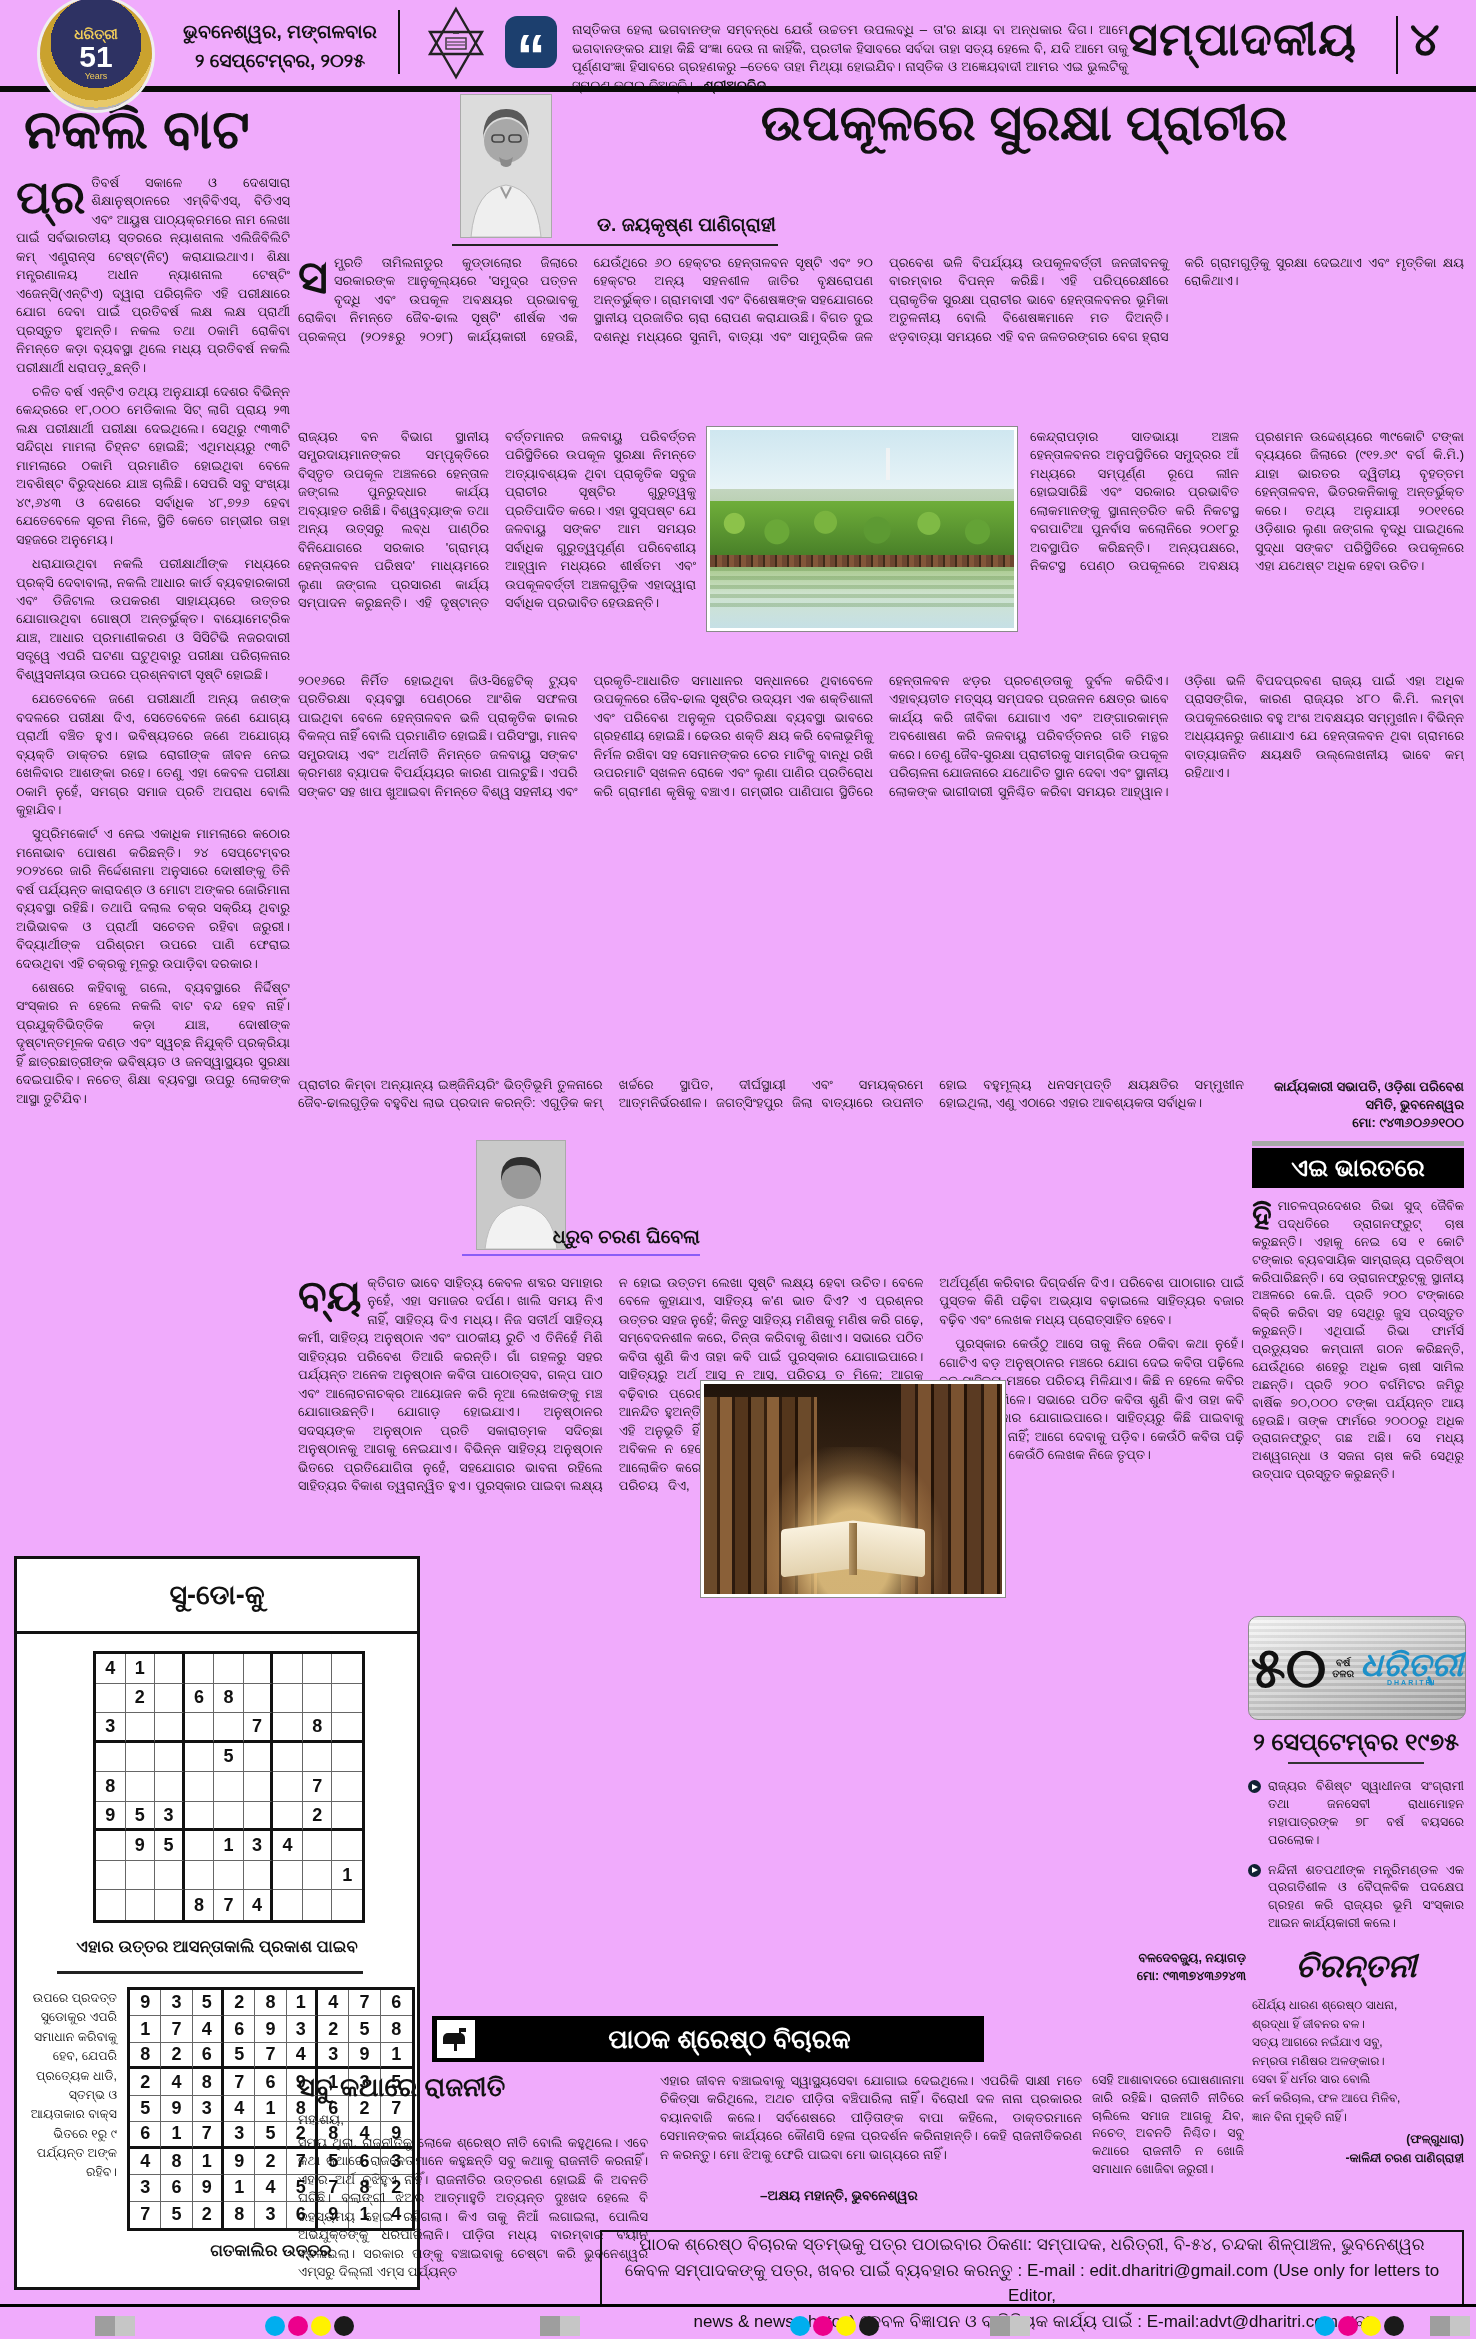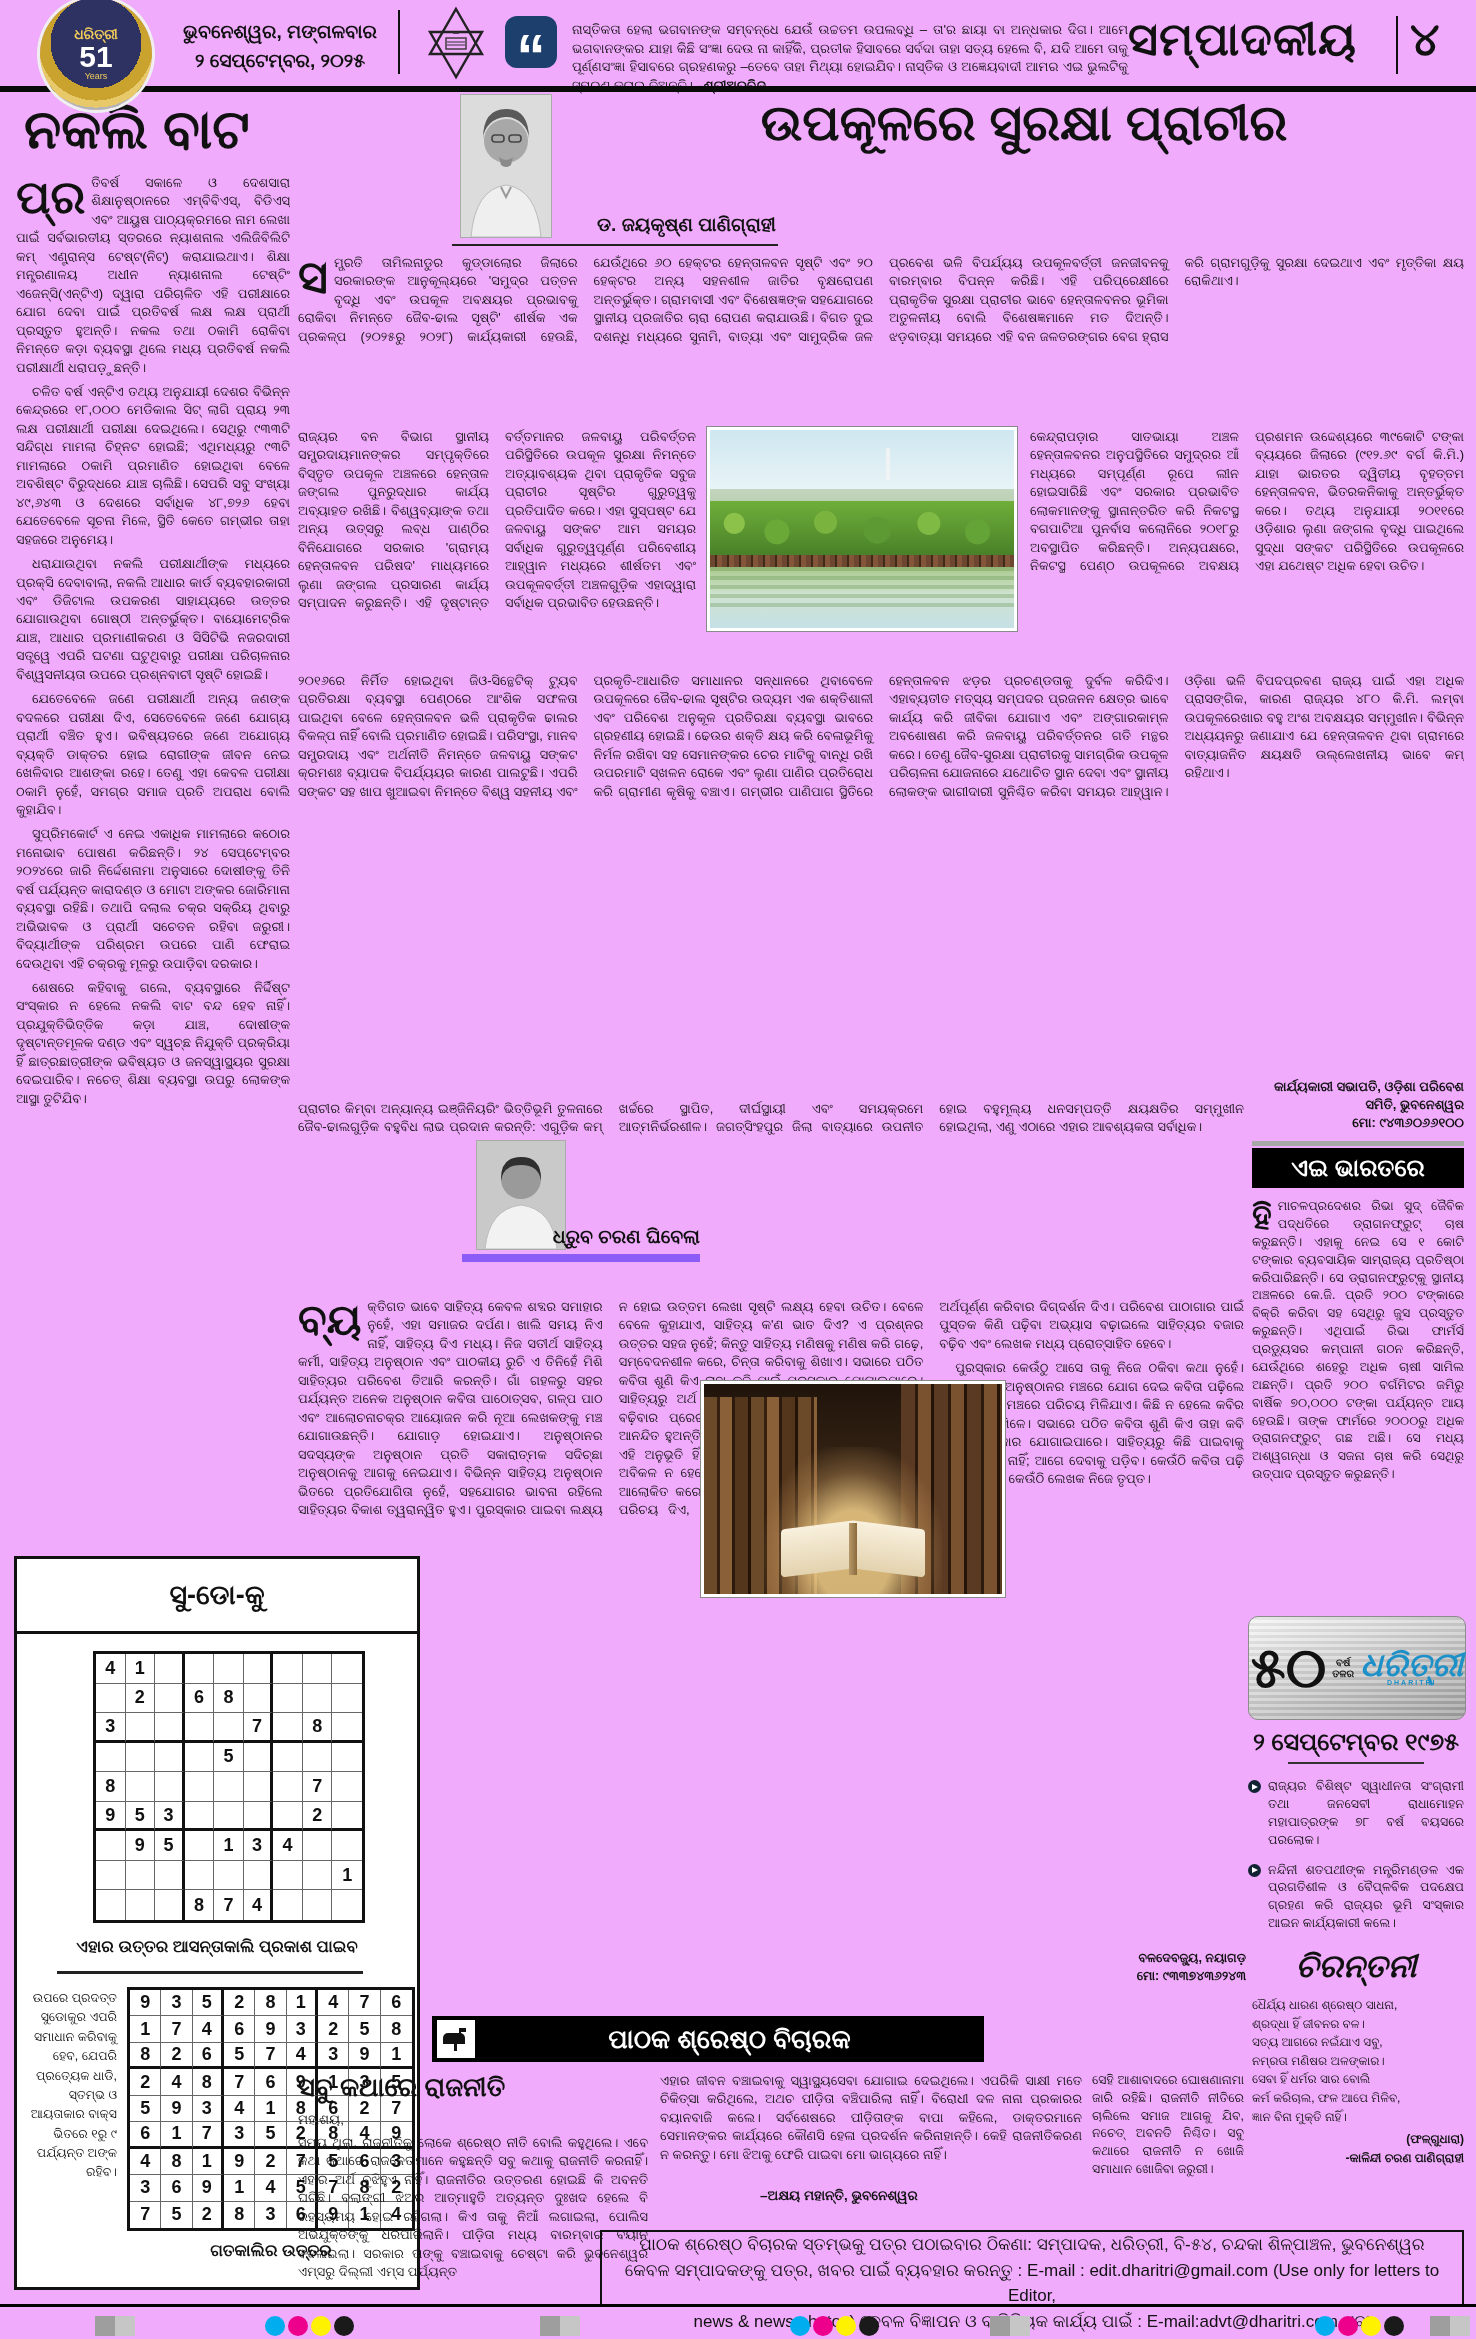--- a/index.html
+++ b/index.html
@@ -22,21 +22,21 @@
          color:#fff;font-size:58px;line-height:78px;text-align:center;font-weight:bold;}
   .qtext{position:absolute;left:572px;top:8px;width:556px;font-size:13.2px;line-height:1.4;text-align:justify;}
   .qtext b{white-space:nowrap;}
   .mast{position:absolute;left:1128px;top:12px;font-size:46px;font-weight:bold;letter-spacing:1px;}
   .pnum{position:absolute;left:1410px;top:12px;font-size:46px;font-weight:bold;}
   
   .btxt{font-size:13px;line-height:1.42;text-align:justify;overflow:hidden;}
   .btxt p{margin:0 0 6px 0;text-indent:16px;}
   .btxt p:first-child{text-indent:0;}
   .cols2{column-count:2;column-gap:16px;}
-  .cols3{column-count:3;column-gap:16px;margin-top:24px;}
+  .cols3{column-count:3;column-gap:16px;}
   .cols4{column-count:4;column-gap:16px;}
   .dropcap{float:left;font-size:46px;line-height:.85;font-weight:bold;padding:4px 6px 0 0;}
   .h1{font-weight:bold;letter-spacing:0;}
   .byline{font-weight:bold;font-size:19px;}
   .credit{font-weight:bold;font-size:13px;line-height:1.4;text-align:right;}
   .photoframe{background:#fff;border:1px solid #8a8a8a;padding:3px;box-sizing:border-box;}
   
   .portrait{background:linear-gradient(#ececec,#c9c9c9);position:relative;overflow:hidden;border:1px solid #aaa;}
   
   .scene{position:relative;width:100%;height:100%;overflow:hidden;}
@@ -200,21 +200,21 @@
   <div class="abs btxt cols3" style="left:298px;top:1076px;width:946px;height:54px;">
     <p>ପ୍ରାଚୀର କିମ୍ବା ଅନ୍ୟାନ୍ୟ ଇଞ୍ଜିନିୟରିଂ ଭିତ୍ତିଭୂମି ତୁଳନାରେ ଜୈବ-ଢାଲଗୁଡ଼ିକ ବହୁବିଧ ଲାଭ ପ୍ରଦାନ କରନ୍ତି: ଏଗୁଡ଼ିକ କମ୍ ଖର୍ଚ୍ଚରେ ସ୍ଥାପିତ, ଦୀର୍ଘସ୍ଥାୟୀ ଏବଂ ସମୟକ୍ରମେ ଆତ୍ମନିର୍ଭରଶୀଳ। ଜଗତ୍‌ସିଂହପୁର ଜିଲା ବାତ୍ୟାରେ ଉପନୀତ ହୋଇ ବହୁମୂଲ୍ୟ ଧନସମ୍ପତ୍ତି କ୍ଷୟକ୍ଷତିର ସମ୍ମୁଖୀନ ହୋଇଥିଲା, ଏଣୁ ଏଠାରେ ଏହାର ଆବଶ୍ୟକତା ସର୍ବାଧିକ।</p>
   </div>
 
   <div class="abs credit" style="left:1248px;top:1078px;width:216px;">
     <div>କାର୍ଯ୍ୟକାରୀ ସଭାପତି, ଓଡ଼ିଶା ପରିବେଶ</div>
     <div>ସମିତି, ଭୁବନେଶ୍ୱର</div>
     <div>ମୋ: ୯୪୩୬୦୬୬୧୦୦</div>
   </div>
 
-  <div class="abs" style="left:462px;top:1140px;width:238px;height:114px;border-bottom:8px solid #8b5cf6;">
+  <div class="abs" style="left:462px;top:1140px;width:238px;height:114px;border-bottom:2px solid #8b5cf6;">
     <div class="portrait" style="position:absolute;left:14px;top:0;width:88px;height:108px;">
       <svg width="88" height="108" viewBox="0 0 88 108">
         <rect width="88" height="108" fill="#c9c9c9"></rect>
         <circle cx="44" cy="38" r="20" fill="#9a9a9a"></circle>
         <path d="M44 16 q-21 0 -20 24 q2 -16 20 -16 q18 0 20 16 q1 -24 -20 -24z" fill="#2f2f2f"></path>
         <path d="M8 108 q4 -40 36 -44 q32 4 36 44z" fill="#f2f2f2" stroke="#bdbdbd"></path>
       </svg>
     </div>
     <div class="byline" style="position:absolute;right:0;bottom:6px;">ଧ୍ରୁବ ଚରଣ ଘିବେଲା</div>
   </div>

